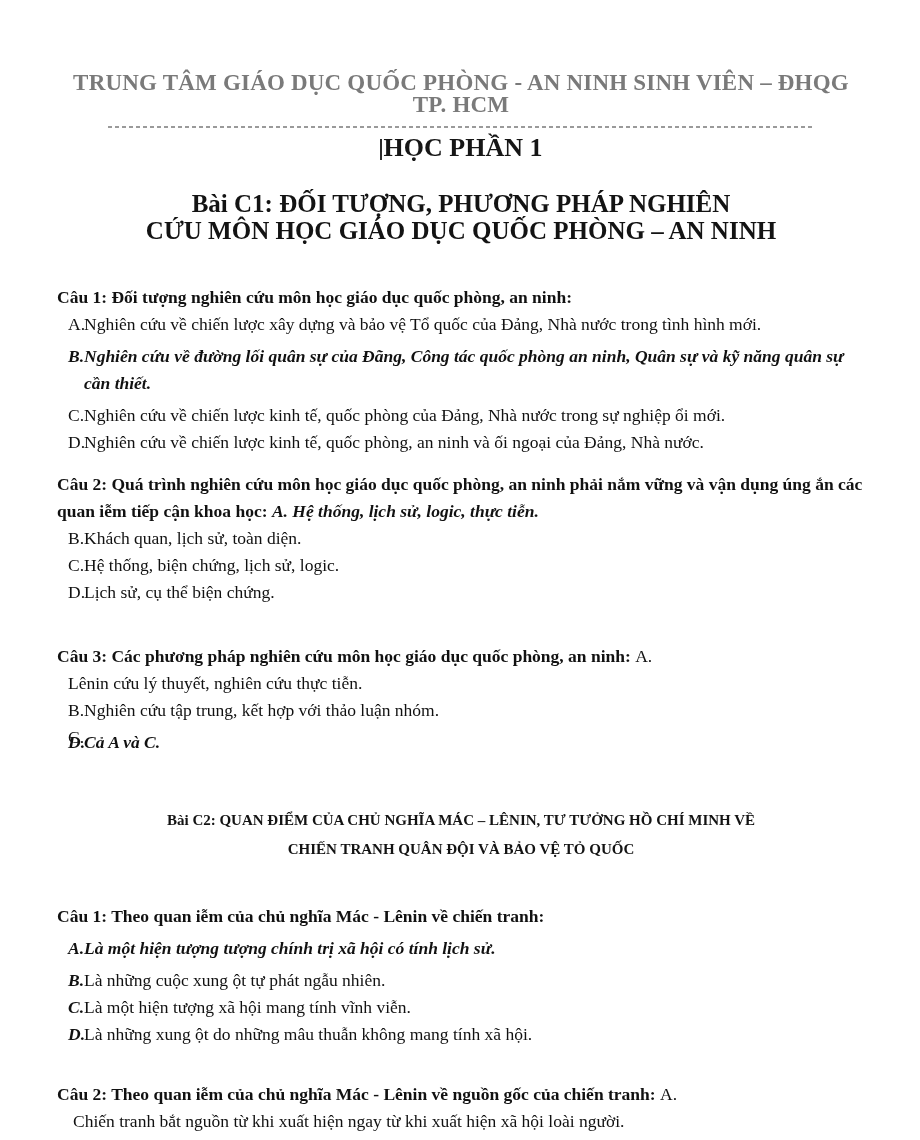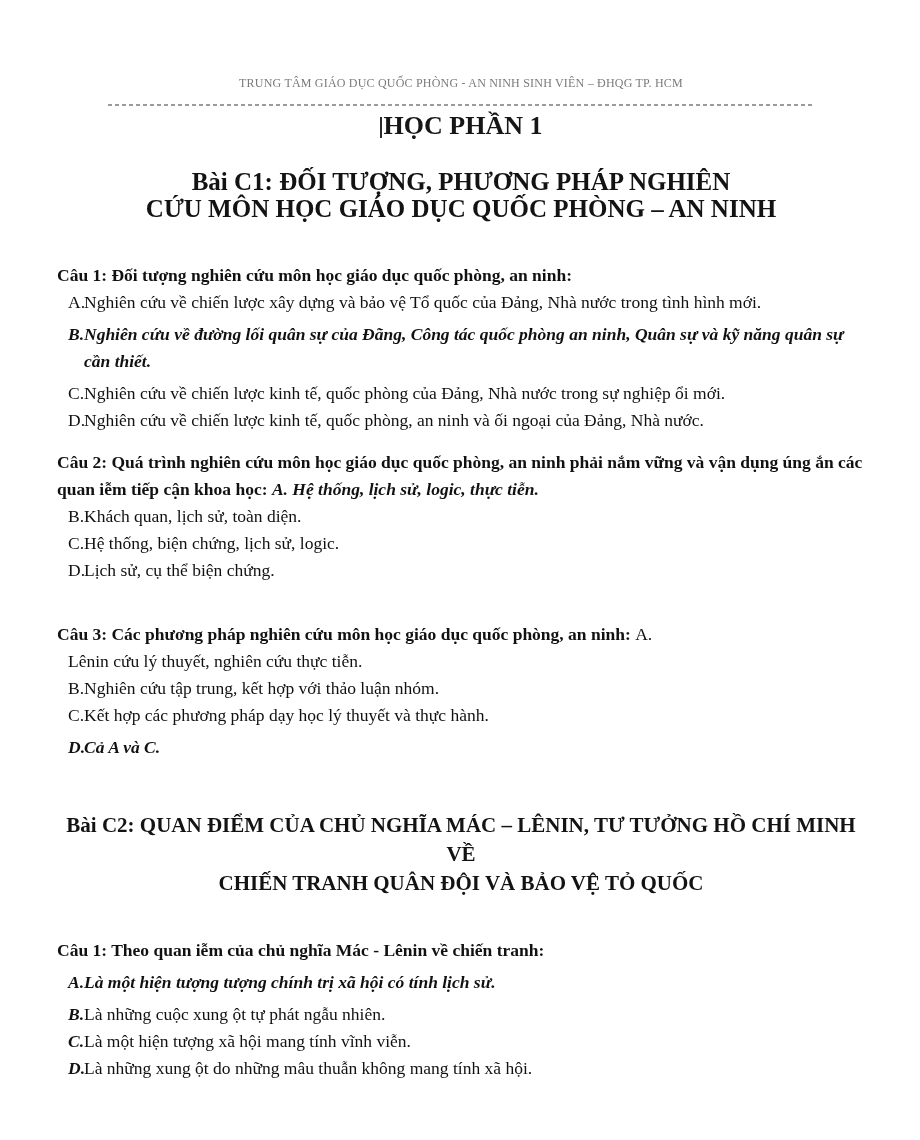--- a/index.html
+++ b/index.html
@@ -16,22 +16,22 @@
     color: #111111;
     font-size: 17.5px;
     line-height: 27px;
     box-sizing: border-box;
     padding: 72px 55px 40px 57px;
     overflow: hidden;
   }
   .doc-header {
     text-align: center;
     color: #7a7a7a;
-    font-weight: normal;
-    font-size: 12px;
+    font-weight: bold;
+    font-size: 23px;
     letter-spacing: 0.2px;
     line-height: 22px;
   }
   .dashed-sep {
     width: 706px;
     height: 2px;
     margin: 10px auto 0 auto;
     background-image: repeating-linear-gradient(to right, #9a9a9a 0 4px, transparent 4px 7px);
   }
   .part-title {
@@ -51,21 +51,21 @@
     margin-right: 2px;
   }
   .lesson-title {
     text-align: center;
     font-weight: bold;
     font-size: 25px;
     line-height: 27px;
     color: #131313;
   }
   .lesson-title.c1 { margin-top: 29px; }
-  .lesson-title.c2 { margin-top: 50px; font-size: 21px; line-height: 29px; }
+  .lesson-title.c2 { margin-top: 50px; font-size: 15px; line-height: 29px; }
   .question { margin-top: 40px; }
   .question.mt-lg { margin-top: 15px; }
   .question.mt-xl { margin-top: 37px; }
   .question.mt-c2q1 { margin-top: 39px; }
   .question.mt-c2q2 { margin-top: 33px; }
   p { margin: 0; }
   .stem { font-weight: bold; }
   .stem .ans-regular { font-weight: normal; }
   .stem .ans-bolditalic { font-weight: bold; font-style: italic; }
   .option {
@@ -117,31 +117,38 @@
     <p class="option"><span class="letter">D.</span><span>Lịch sử, cụ thể biện chứng.</span></p>
   </div>
 
   <div class="question mt-xl">
     <p class="stem">
       <span>Câu 3: Các phương pháp nghiên cứu môn học giáo dục quốc phòng, an ninh:</span>
       <span class="ans-regular">A.</span>
     </p>
     <p class="cont-line-q3">Lênin cứu lý thuyết, nghiên cứu thực tiễn.</p>
     <p class="option"><span class="letter">B.</span><span>Nghiên cứu tập trung, kết hợp với thảo luận nhóm.</span></p>
-    <p class="option"><span class="letter">C.</span><span>Kết hợp các phương pháp dạy học lý thuyết và thực hành.</span></p>
+    <p class="option"><span class="letter">C.</span></p>
     <p class="option bolditalic"><span class="letter bolditalic">D.</span><span>Cả A và C.</span></p>
   </div>
 
   <div class="lesson-title c2">
     <div>Bài C2: QUAN ĐIỂM CỦA CHỦ NGHĨA MÁC – LÊNIN, TƯ TƯỞNG HỒ CHÍ MINH VỀ</div>
     <div>CHIẾN TRANH QUÂN ĐỘI VÀ BẢO VỆ TỎ QUỐC</div>
   </div>
 
   <div class="question mt-c2q1">
     <p class="stem">Câu 1: Theo quan iễm của chủ nghĩa Mác - Lênin về chiến tranh:</p>
     <p class="option bolditalic"><span class="letter bolditalic">A.</span><span>Là một hiện tượng tượng chính trị xã hội có tính lịch sử.</span></p>
     <p class="option"><span class="letter bolditalic">B.</span><span>Là những cuộc xung ột tự phát ngẫu nhiên.</span></p>
     <p class="option"><span class="letter bolditalic">C.</span><span>Là một hiện tượng xã hội mang tính vĩnh viễn.</span></p>
     <p class="option"><span class="letter bolditalic">D.</span><span>Là những xung ột do những mâu thuẫn không mang tính xã hội.</span></p>
   </div>
 
+  <div class="question mt-c2q2">
+    <p class="stem">
+      <span>Câu 2: Theo quan iễm của chủ nghĩa Mác - Lênin về nguồn gốc của chiến tranh:</span>
+      <span class="ans-regular">A.</span>
+    </p>
+    <p class="cont-line-c2">Chiến tranh bắt nguồn từ khi xuất hiện ngay từ khi xuất hiện xã hội loài người.</p>
+  </div>
 
 </div>
 
 </body></html>

